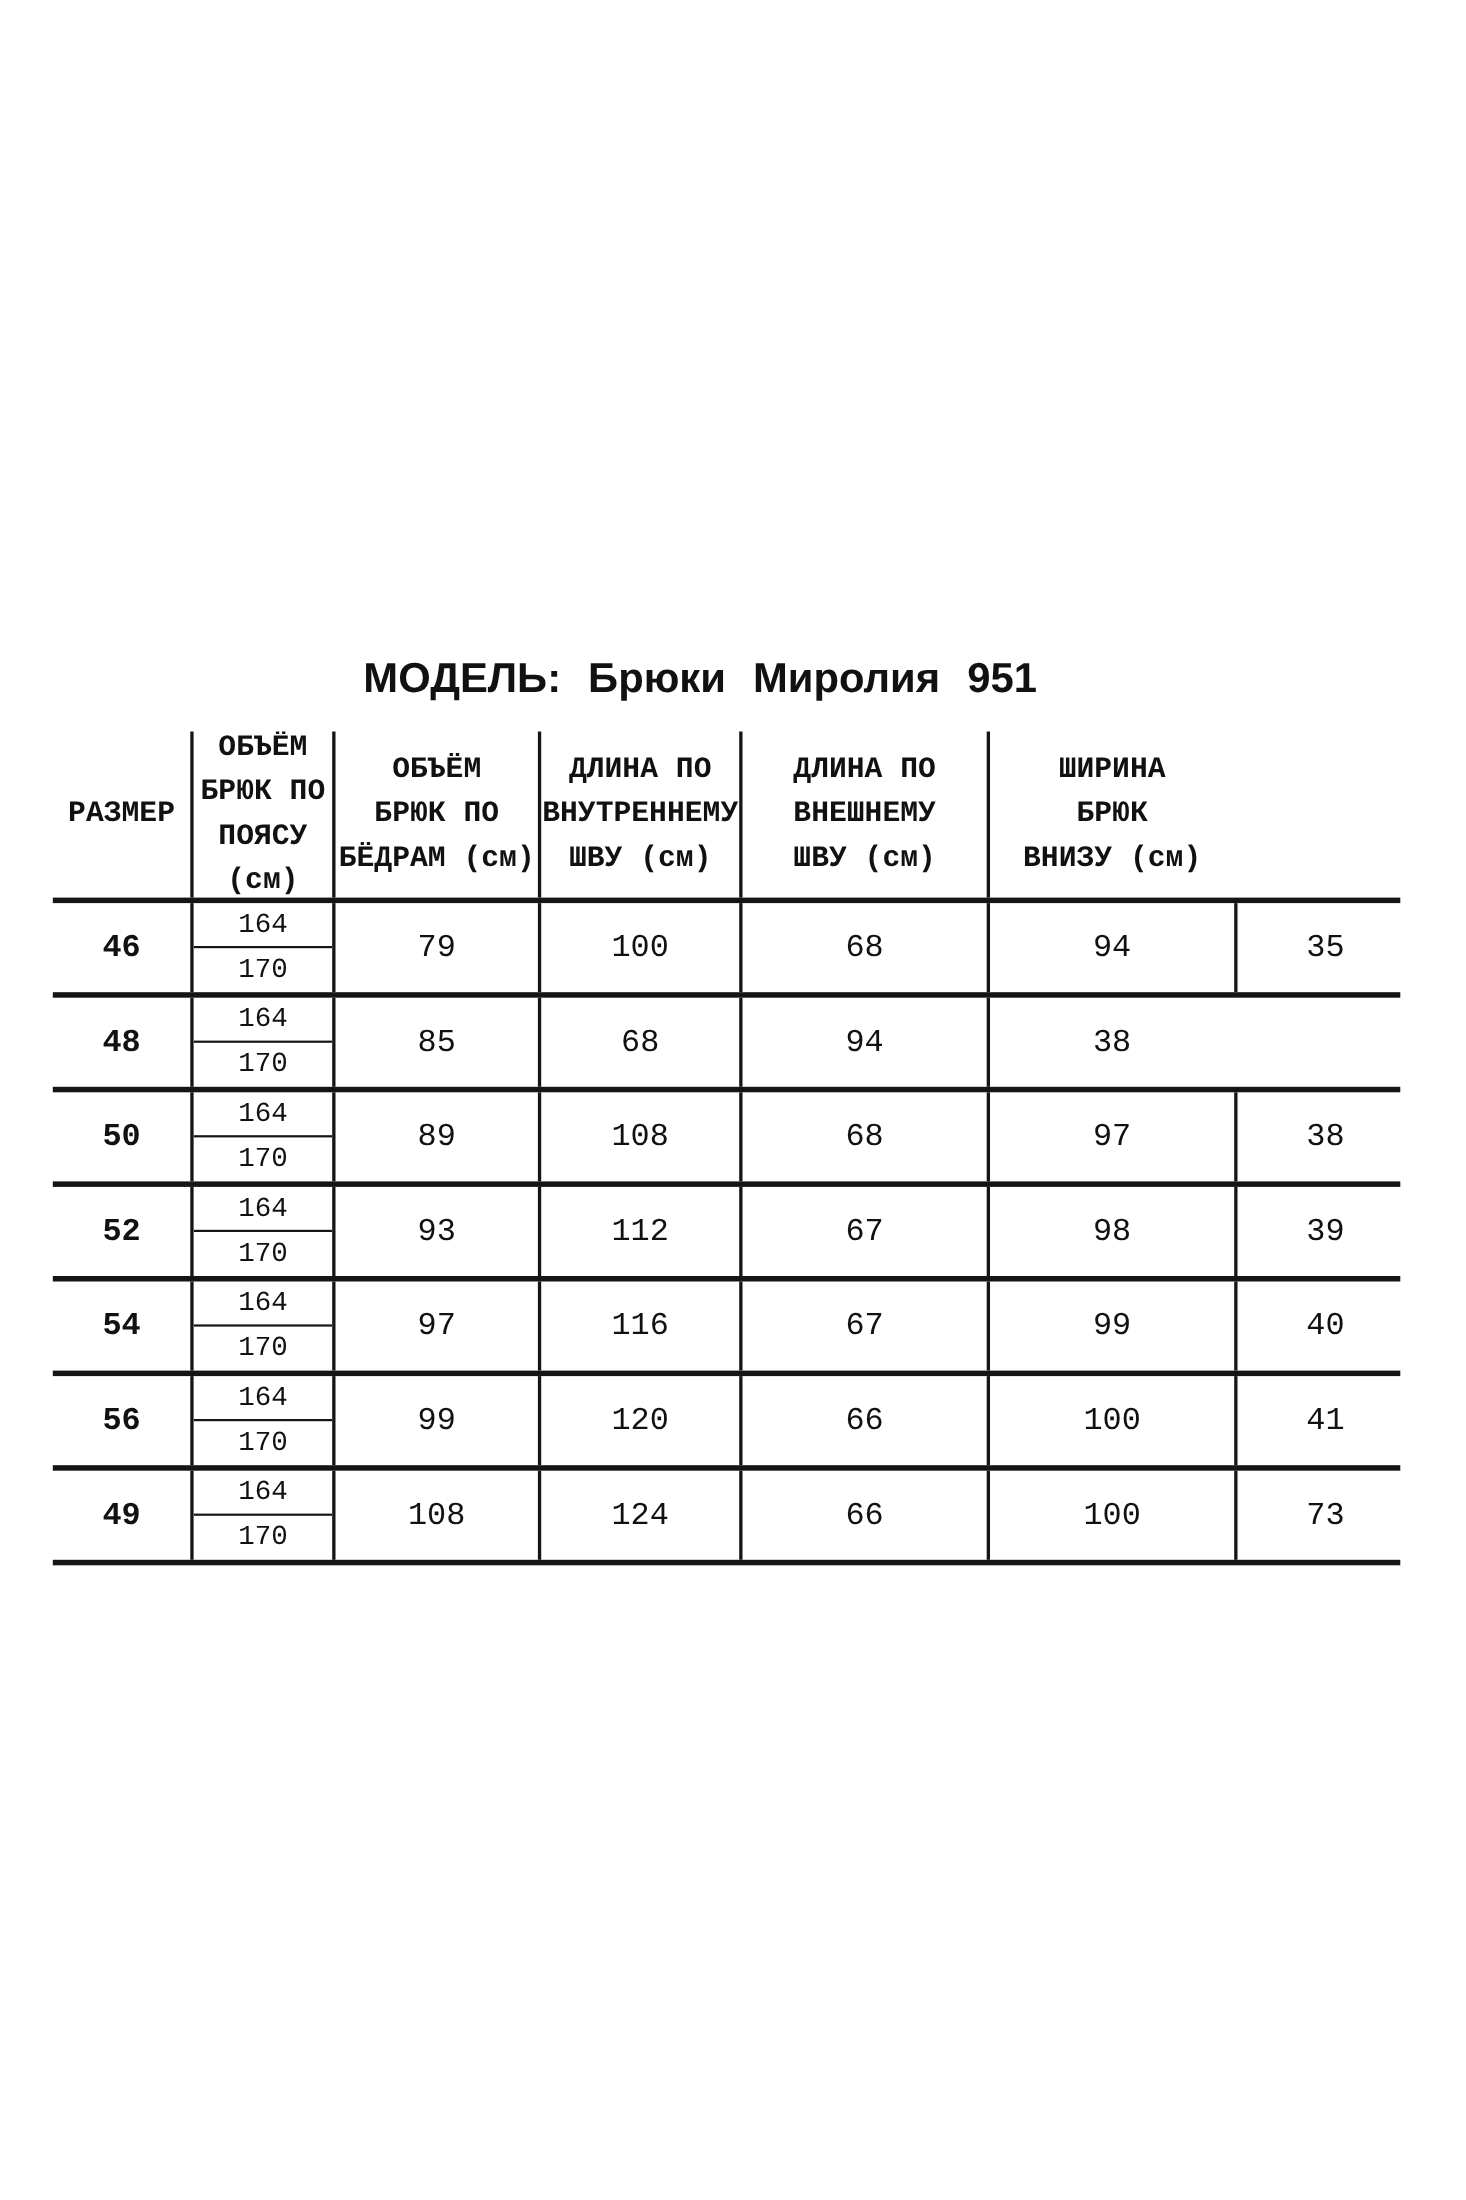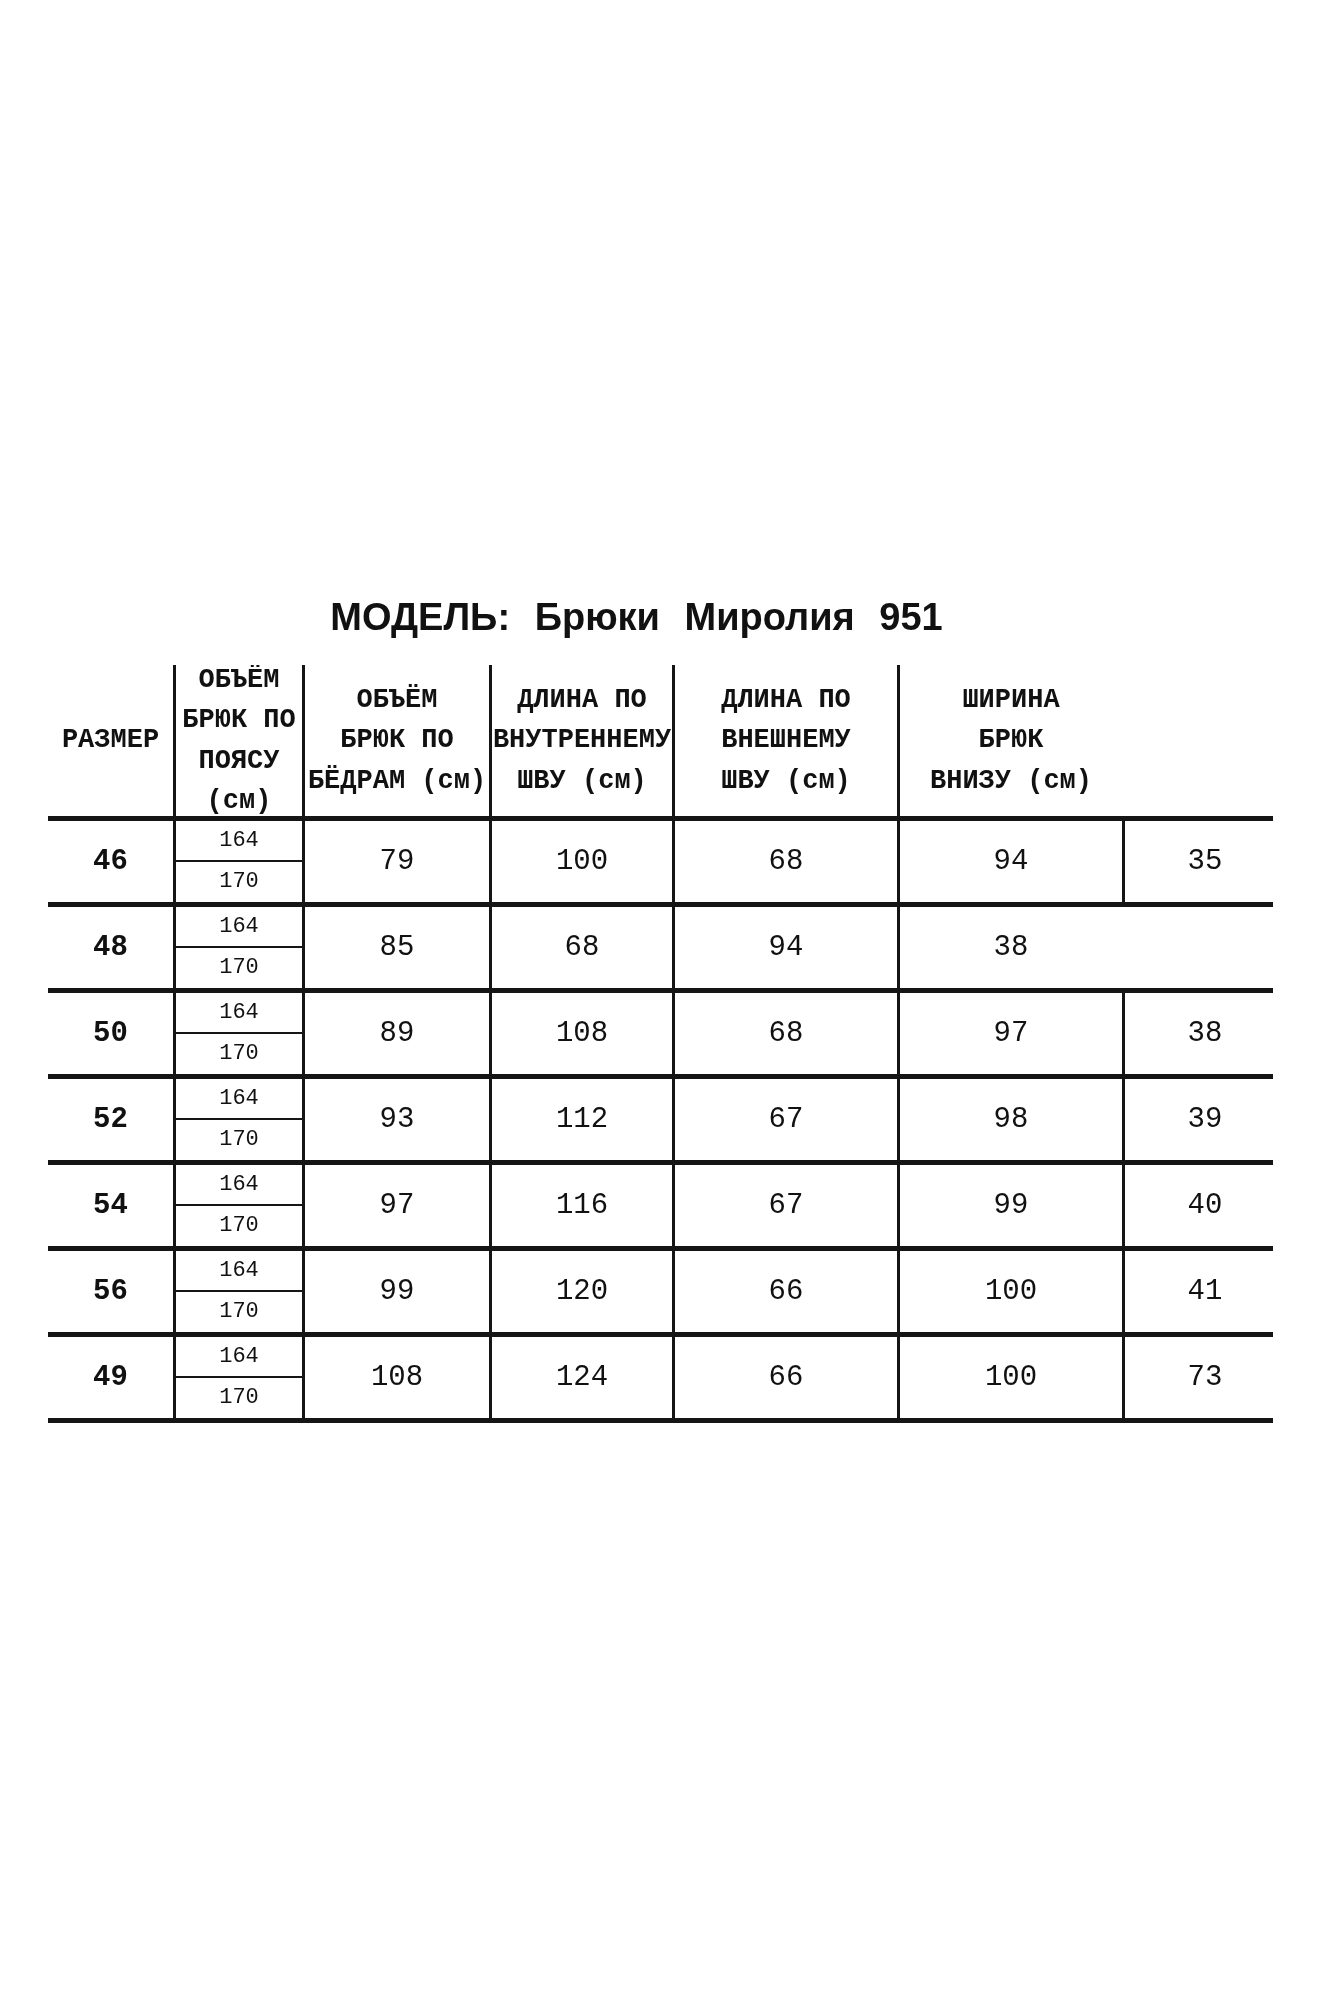--- a/index.html
+++ b/index.html
@@ -59,21 +59,21 @@
     flex-direction: column;
     align-items: stretch;
     justify-content: stretch;
     padding: 0;
   }
   .height-half {
     flex: 1 1 50%;
     display: flex;
     align-items: center;
     justify-content: center;
-    font-size: 22px;
+    font-size: 25px;
   }
   .height-half.top { border-bottom: 2px solid #151515; }
 </style>
 </head>
 <body>
 
 <div class="page">
 
   <div class="title">МОДЕЛЬ: Брюки Миролия 951</div>
 

